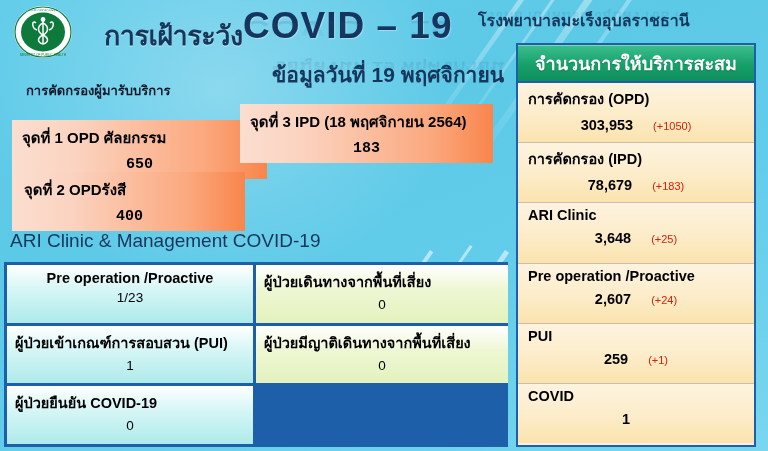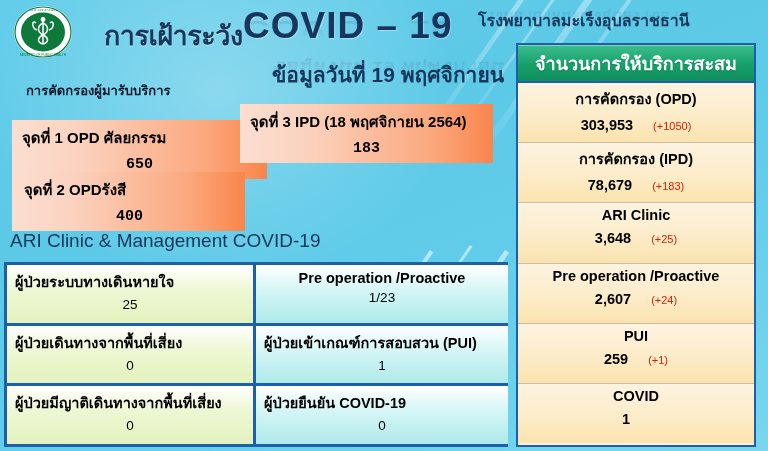--- a/index.html
+++ b/index.html
@@ -148,21 +148,21 @@
     font-size:18px; font-weight:bold; color:#ffffff;
     text-shadow:0 1px 1px rgba(0,0,0,0.25);
     white-space:nowrap;
   }
   #rp-rows { height:360px; display:flex; flex-direction:column; }
   .rrow {
     flex:1;
     background:linear-gradient(to bottom, #fdf3e0 0%, #fcecc9 55%, #fbe3ae 100%);
     border-bottom:1px solid #c9bfa8;
     padding:4px 10px 2px 10px;
-    display:flex; flex-direction:column; justify-content:flex-start;align-items:center;
+    display:flex; flex-direction:column; justify-content:flex-start;
   }
   .rrow:last-child { border-bottom:none; }
   .rrow .lbl { font-size:14.5px; font-weight:bold; color:#000; white-space:nowrap; }
   .rrow .valwrap { margin-top:6px; text-align:center; white-space:nowrap; }
   .rrow .val { font-size:14.5px; font-weight:bold; color:#000; }
   .rrow .delta { font-size:11px; font-weight:normal; color:#d81f07; margin-left:20px; }
 </style>
 </head>
 <body>
 
@@ -224,24 +224,20 @@
 
 <div class="obox" id="obox-3">
   <div class="lbl">จุดที่ 3 IPD (18 พฤศจิกายน 2564)</div>
   <div class="val">183</div>
 </div>
 
 <div class="section-heading" id="heading-ari">ARI Clinic &amp; Management COVID-19</div>
 
 <div id="ari-grid">
 
-  <div class="acell green">
-    <div class="lbl">ผู้ป่วยระบบทางเดินหายใจ</div>
-    <div class="val">25</div>
-  </div>
 
   <div class="acell cyan center">
     <div class="lbl">Pre operation /Proactive</div>
     <div class="val">1/23</div>
   </div>
 
   <div class="acell green">
     <div class="lbl">ผู้ป่วยเดินทางจากพื้นที่เสี่ยง</div>
     <div class="val">0</div>
   </div>

